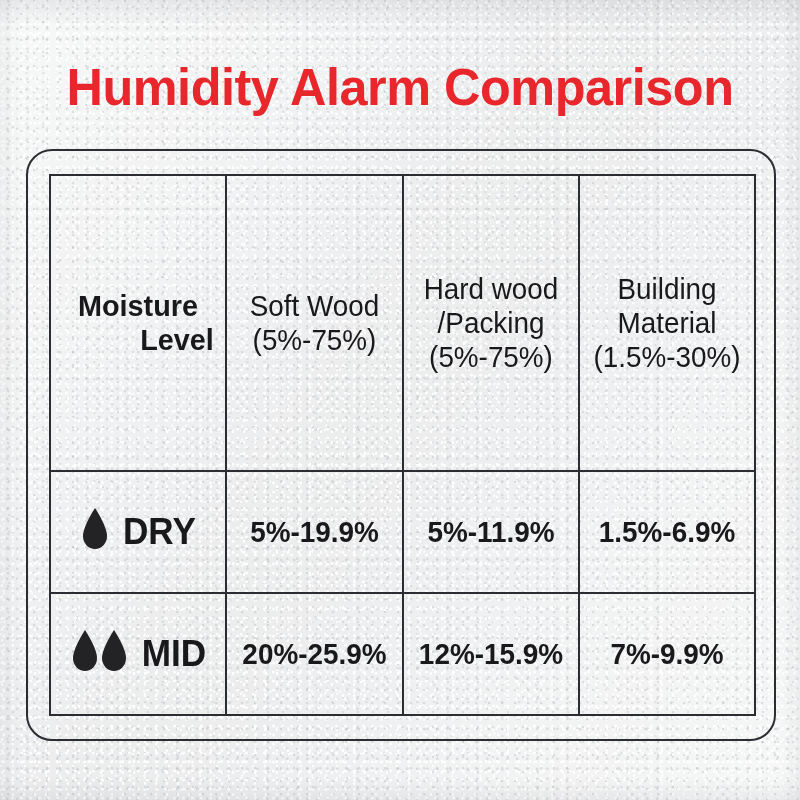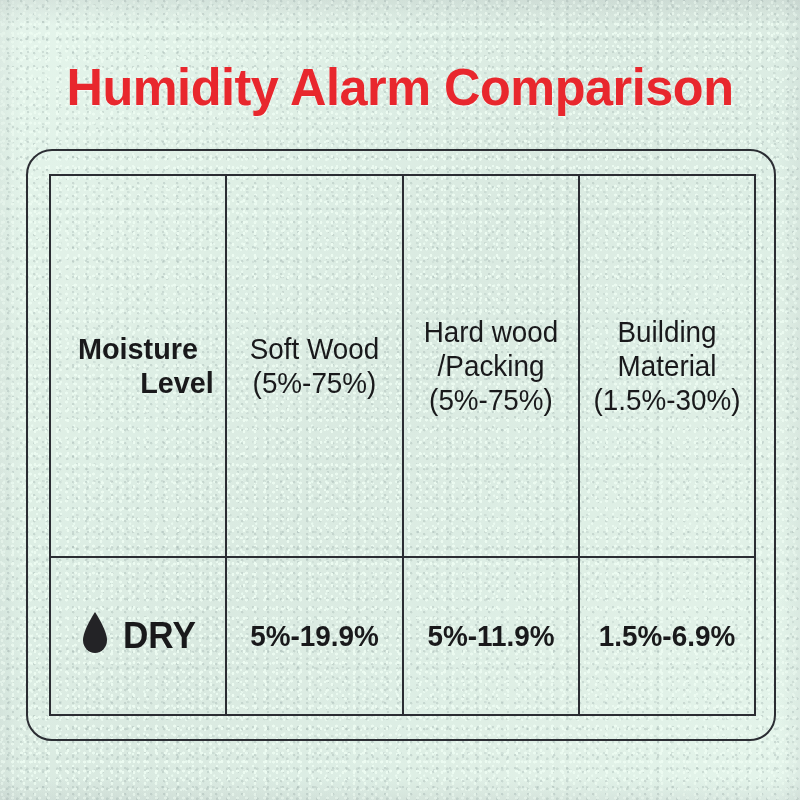--- a/index.html
+++ b/index.html
@@ -12,21 +12,21 @@
     overflow: hidden;
     font-family: "Liberation Sans", sans-serif;
     background: #e9eaec;
   }
 
   
   #page {
     position: relative;
     width: 800px;
     height: 800px;
-    background-color: #86efac;
+    background-color: #ffffff;
     overflow: hidden;
   }
   #texture {
     position: absolute;
     inset: 0;
     pointer-events: none;
     opacity: .85;
     background-color: #eceded;
     background-image:
       radial-gradient(circle at 18% 22%, rgba(255,255,255,.95) 0 1.2px, rgba(0,0,0,0) 1.6px),
@@ -220,19 +220,35 @@
                 </svg>
               </span>
               <span class="level-word">DRY</span>
             </div>
           </td>
           <td class="val">5%-19.9%</td>
           <td class="val">5%-11.9%</td>
           <td class="val">1.5%-6.9%</td>
         </tr>
 
+        <tr class="data-row">
+          <td class="level-cell">
+            <div class="level-inner">
+              <span class="drops">
+                <svg width="62" height="60" viewBox="0 0 62 60" aria-hidden="true">
+                  <path d="M16 6 C16 6 4 24 4 34 a12 13 0 0 0 24 0 C28 24 16 6 16 6 Z" fill="#232326"></path>
+                  <path d="M45 6 C45 6 33 24 33 34 a12 13 0 0 0 24 0 C57 24 45 6 45 6 Z" fill="#232326"></path>
+                </svg>
+              </span>
+              <span class="level-word">MID</span>
+            </div>
+          </td>
+          <td class="val">20%-25.9%</td>
+          <td class="val">12%-15.9%</td>
+          <td class="val">7%-9.9%</td>
+        </tr>
 
 
       </tbody>
     </table>
   </div>
 
 </div>
 
 </body></html>

